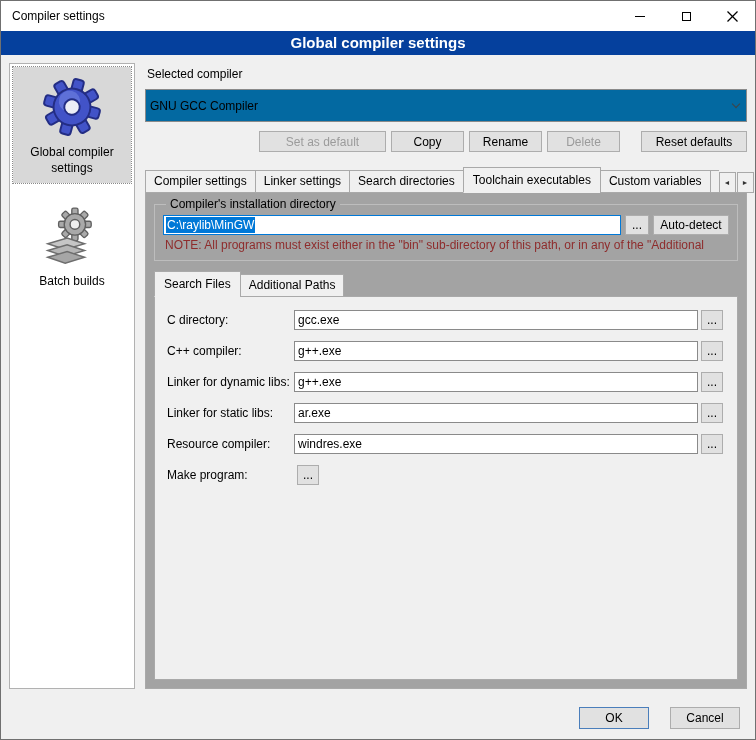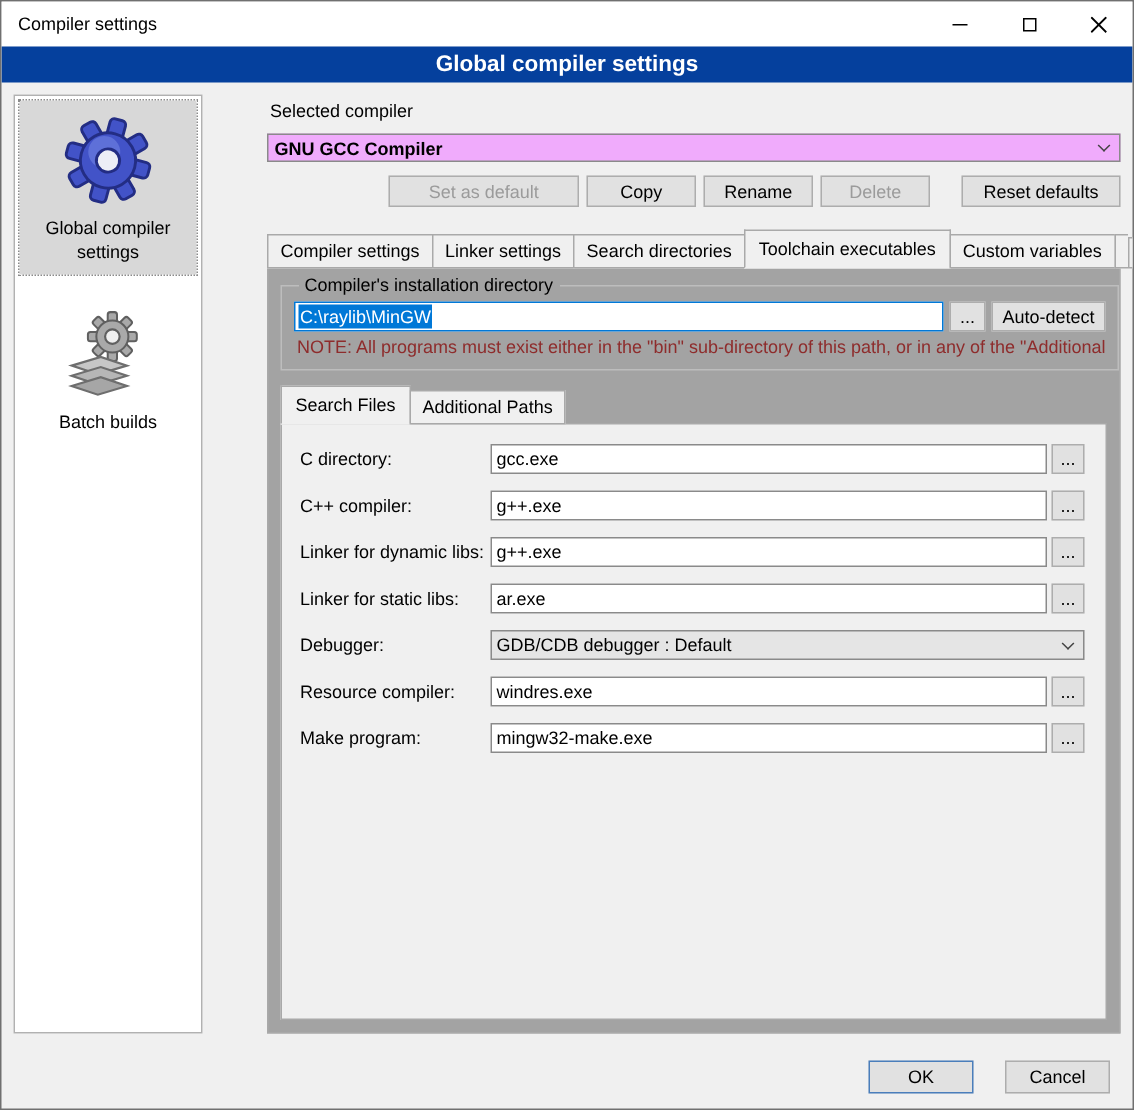--- a/index.html
+++ b/index.html
@@ -35,28 +35,27 @@
   .sidebar {
     width: 126px; flex: none; background: #fff;
     border: 1px solid #b1b1b1; padding: 3px; overflow: hidden;
   }
   .side-item {
     display: flex; flex-direction: column; align-items: center;
     padding: 9px 2px 7px; margin-bottom: 13px; text-align: center; line-height: 1.3;
   }
   .side-item.selected { background: #d8d8d8; outline: 1px dotted #8a8a8a; }
   .side-icon { width: 62px; height: 62px; margin-bottom: 7px; flex: none; }
-  .main { flex: 1; min-width: 0; display: flex; flex-direction: column; margin-left: 33px; }
+  .main { flex: 1; min-width: 0; display: flex; flex-direction: column; }
   .sel-label { margin: 4px 0 0 2px; }
   
   .combobox {
-    height: 19px; margin-top: 8px; background: #f0abfc;
+    height: 33px; margin-top: 8px; background: #0369a1;
     border: 1px solid #8a8a8a; display: flex; align-items: center;
     padding: 0 7px 0 4px;
-    font-weight: bold;
   }
   .chev {
     width: 6px; height: 6px; flex: none;
     border-right: 1.5px solid #444; border-bottom: 1.5px solid #444;
     transform: rotate(45deg); margin-left: auto; margin-top: -3px;
   }
   
   .btn {
     background: #e1e1e1; border: 1px solid #adadad;
     font-family: inherit; font-size: 12px; color: #000;
@@ -274,41 +273,31 @@
           </div>
 
           <div class="frow">
             <span class="flabel">Linker for static libs:</span>
             <div class="tinput">
                 <span>ar.exe</span>
               </div>
             <button class="btn browse">...</button>
           </div>
 
-          <div class="frow">
-            <span class="flabel">Debugger:</span>
-            <div class="combo">
-              <span>GDB/CDB debugger : Default</span>
-              <span class="chev"></span>
-            </div>
-          </div>
 
           <div class="frow">
             <span class="flabel">Resource compiler:</span>
             <div class="tinput">
                 <span>windres.exe</span>
               </div>
             <button class="btn browse">...</button>
           </div>
 
           <div class="frow">
             <span class="flabel">Make program:</span>
-            <div class="tinput">
-                <span>mingw32-make.exe</span>
-              </div>
             <button class="btn browse">...</button>
           </div>
 
         </div>
       </div>
     </div>
   </div>
 
   <div class="footer">
     <button class="btn pbtn default">OK</button>

